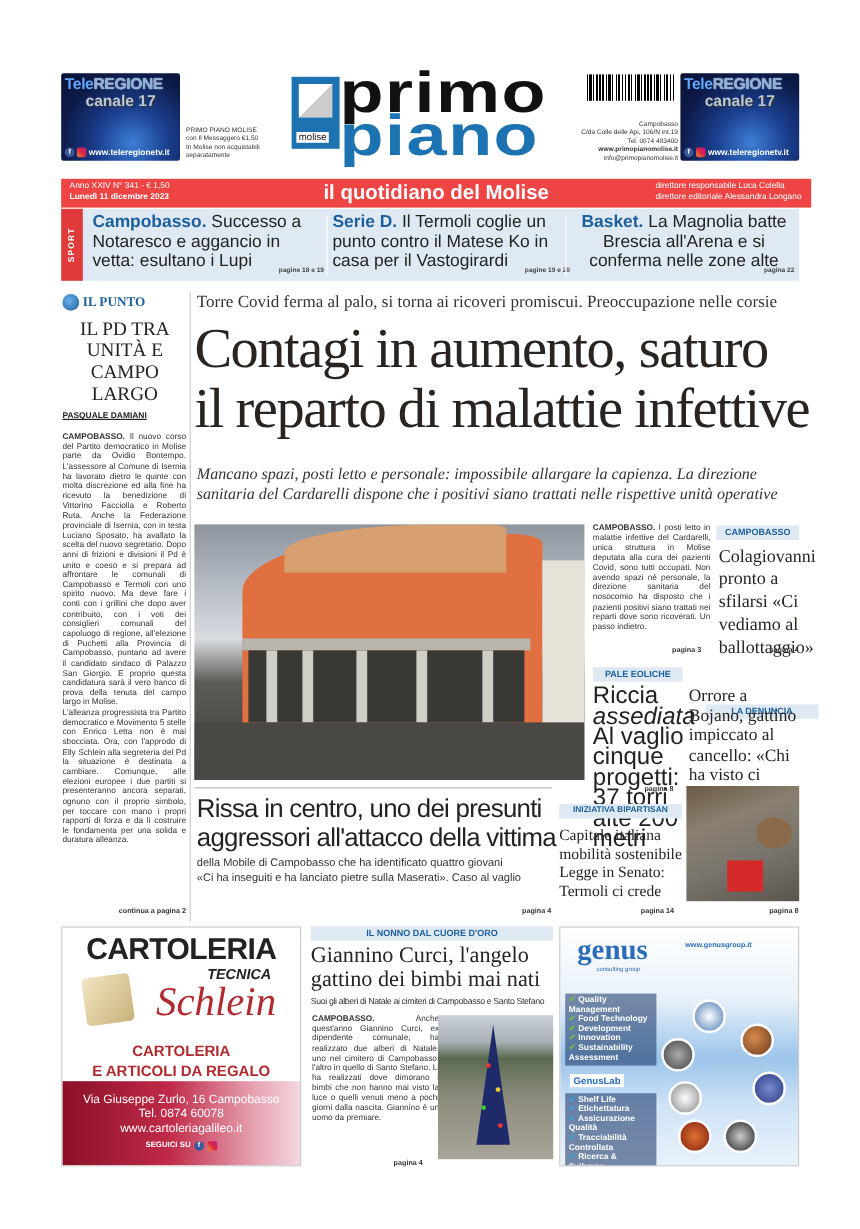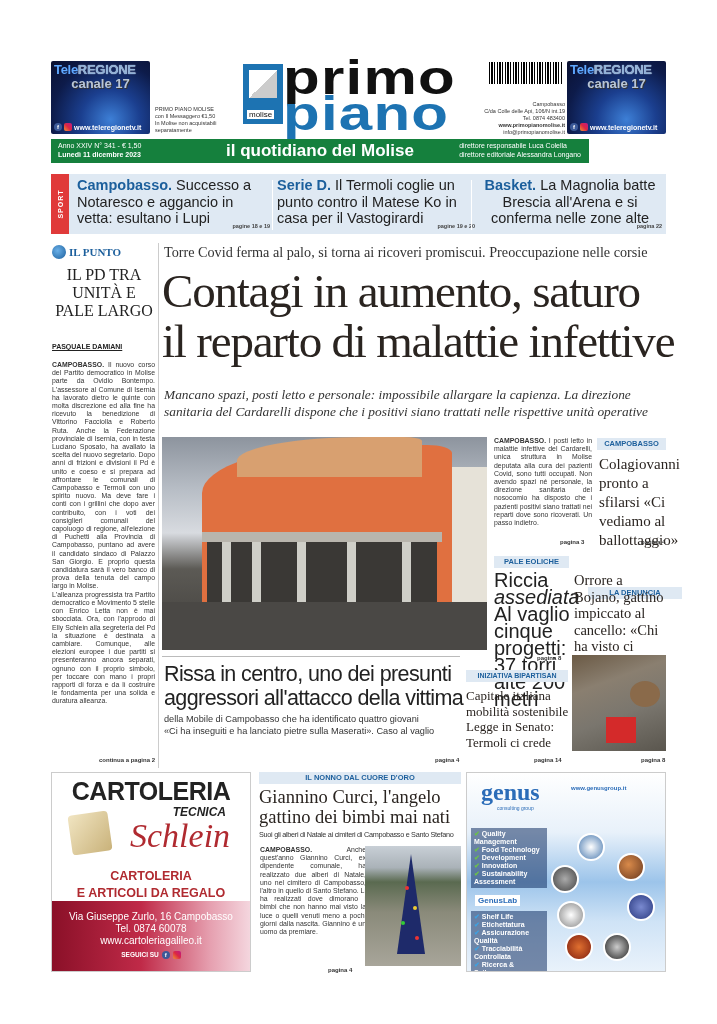--- a/index.html
+++ b/index.html
@@ -26,21 +26,21 @@
   .logo-primo { left: 40px; top: -4px; font-size: 48px; color: #111; transform: scaleX(1.25); transform-origin: left; }
   .logo-piano { left: 40px; top: 32px; font-size: 48px; color: #1d73b2; transform: scaleX(1.25); transform-origin: left; }
   .logo-mark { position: absolute; left: 0; top: 6px; width: 40px; height: 60px; background: #1d73b2; }
   .logo-mark .fold { position: absolute; left: 6px; top: 6px; width: 28px; height: 28px; background: linear-gradient(135deg, #fff 50%, #ccc 50%); }
   .logo-molise { position: absolute; left: 4px; top: 52px; font-size: 8px; color: #111; background: #fff; padding: 0 2px; }
 
   .barcode { position: absolute; left: 489px; top: 62px; width: 73px; height: 22px;
     background: repeating-linear-gradient(90deg, #000 0 1px, #fff 1px 2px, #000 2px 4px, #fff 4px 5px, #000 5px 6px, #fff 6px 8px); }
   .addr { position: absolute; right: 152px; top: 101px; text-align: right; font-size: 5.5px; line-height: 7px; color: #333; }
 
-  .blue-bar { position: absolute; left: 51px; top: 139px; width: 538px; height: 24px; background: #15803d; color: #fff; }
+  .blue-bar { position: absolute; left: 51px; top: 149px; width: 625px; height: 24px; background: #ef4444; color: #fff; }
   .blue-bar .issue { position: absolute; left: 7px; top: 3px; font-size: 7px; line-height: 8.5px; }
   .blue-bar .tagline { position: absolute; left: 0; right: 0; top: 2px; text-align: center; font-size: 17px; font-weight: bold; }
   .blue-bar .dirs { position: absolute; right: 8px; top: 3px; font-size: 7px; line-height: 8.5px; text-align: left; }
 
   
   .sport { position: absolute; left: 51px; top: 174px; width: 615px; height: 60px; background: #dfe9f3; }
   .sport-tag { position: absolute; left: 0; top: 0; width: 18px; height: 60px; background: #e03a3a; }
   .sport-tag span { position: absolute; left: 50%; top: 50%; transform: translate(-50%,-50%) rotate(-90deg); color: #fff; font-size: 7px; font-weight: bold; letter-spacing: 1px; }
   .sport-item { position: absolute; top: 3px; height: 56px; font-size: 14.5px; line-height: 16.5px; color: #222; }
   .sport-item b { color: #1c5f9c; }
@@ -192,21 +192,21 @@
   <div class="sport-item" style="left:425px; width:188px;text-align:center;">
     <b>Basket.</b><span> La Magnolia batte Brescia all'Arena e si conferma nelle zone alte</span>
     <span class="pg">pagina 22</span>
   </div>
 </div>
 
 <div class="punto-logo">
   <div class="globe"></div>
   <span>IL PUNTO</span>
 </div>
-<div class="editorial-title">IL PD TRA UNITÀ E PALE LARGO</div>
+<div class="editorial-title">IL PD TRA UNITÀ E CAMPO LARGO</div>
 <div class="byline">PASQUALE DAMIANI</div>
 <div class="editorial-body">
   <p><b>CAMPOBASSO.</b><span> Il nuovo corso del Partito democratico in Molise parte da Ovidio Bontempo. L'assessore al Comune di Isernia ha lavorato dietro le quinte con molta discrezione ed alla fine ha ricevuto la benedizione di Vittorino Facciolla e Roberto Ruta. Anche la Federazione provinciale di Isernia, con in testa Luciano Sposato, ha avallato la scelta del nuovo segretario. Dopo anni di frizioni e divisioni il Pd è unito e coeso e si prepara ad affrontare le comunali di Campobasso e Termoli con uno spirito nuovo. Ma deve fare i conti con i grillini che dopo aver contribuito, con i voti dei consiglieri comunali del capoluogo di regione, all'elezione di Puchetti alla Provincia di Campobasso, puntano ad avere il candidato sindaco di Palazzo San Giorgio. E proprio questa candidatura sarà il vero banco di prova della tenuta del campo largo in Molise.</span></p>
   <p>L'alleanza progressista tra Partito democratico e Movimento 5 stelle con Enrico Letta non è mai sbocciata. Ora, con l'approdo di Elly Schlein alla segreteria del Pd la situazione è destinata a cambiare. Comunque, alle elezioni europee i due partiti si presenteranno ancora separati, ognuno con il proprio simbolo, per toccare con mano i propri rapporti di forza e da lì costruire le fondamenta per una solida e duratura alleanza.</p>
 </div>
 <div class="continua">continua a pagina 2</div>
 <div class="vrule"></div>
 
 <div class="kicker">Torre Covid ferma al palo, si torna ai ricoveri promiscui. Preoccupazione nelle corsie</div>
 <div class="headline">

